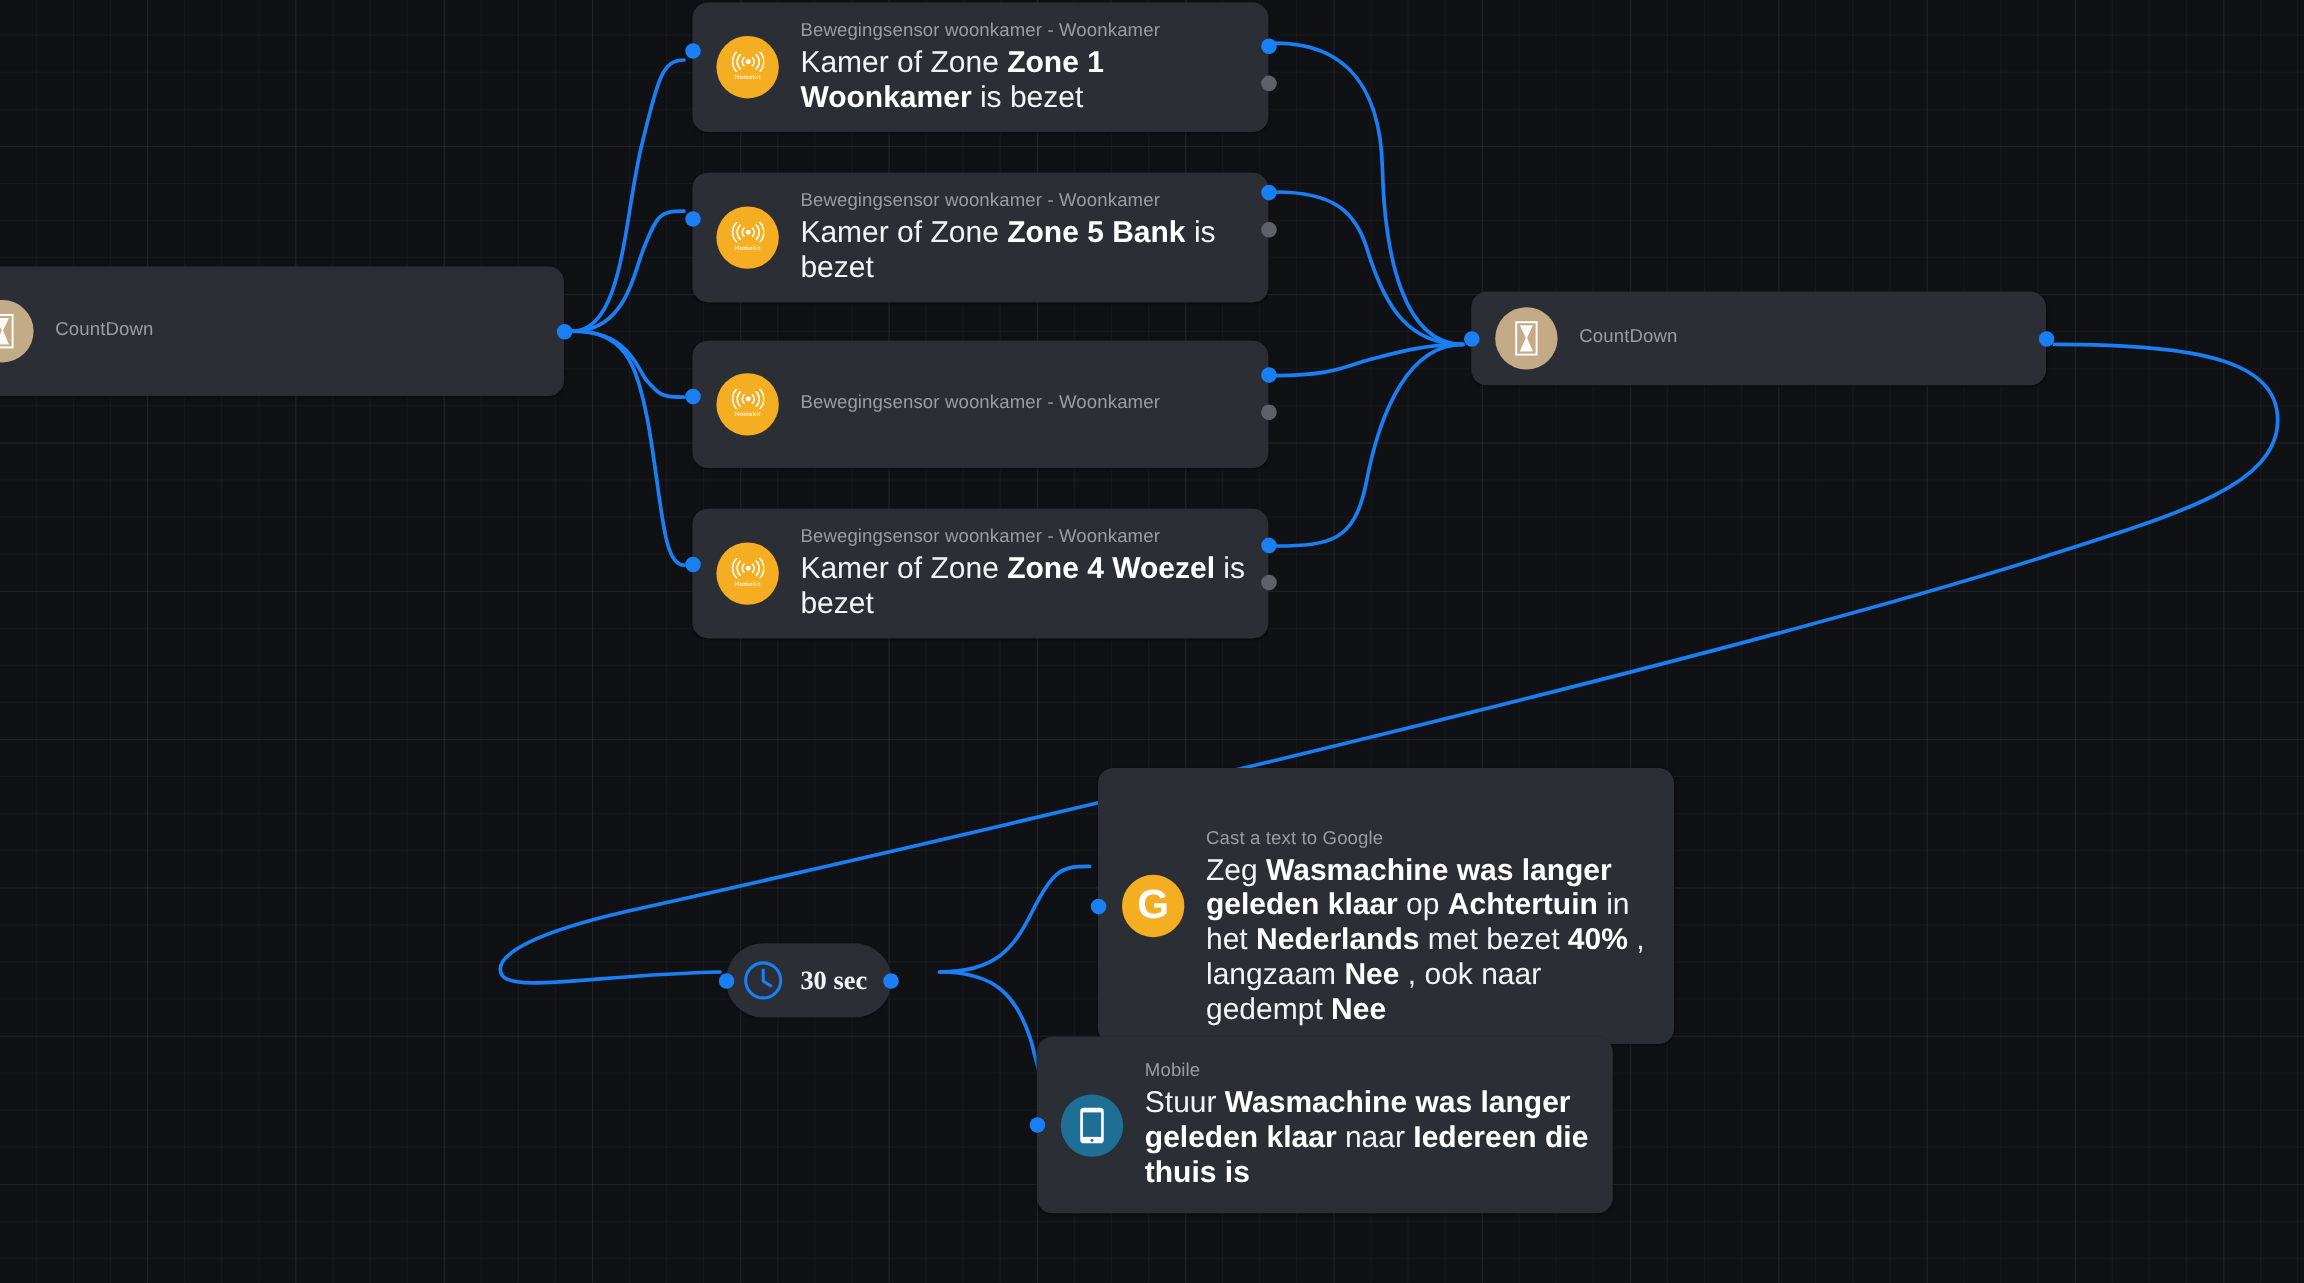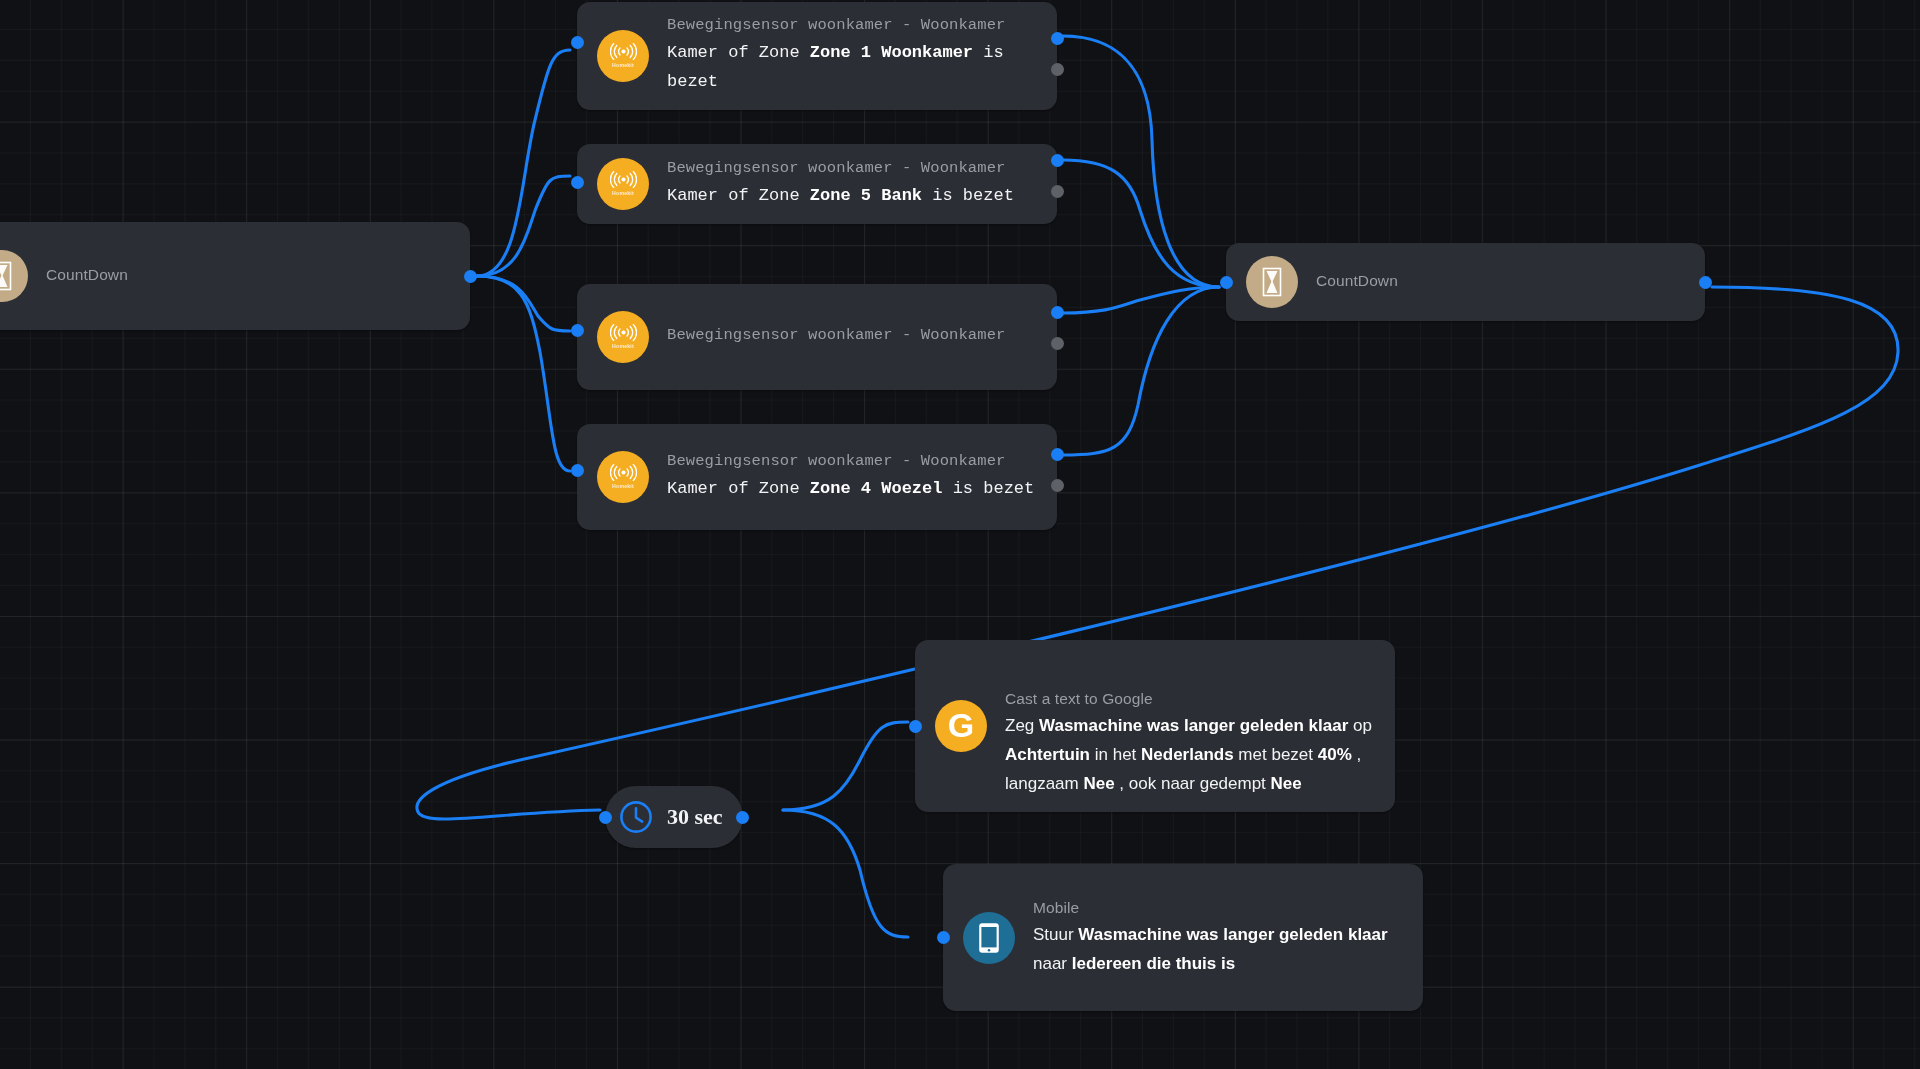--- a/index.html
+++ b/index.html
@@ -79,21 +79,21 @@
     color: #9a9da3;
     font-size: 15.5px;
     line-height: 19px;
     letter-spacing: 0.1px;
     margin-bottom: 3px;
     white-space: nowrap;
     overflow: hidden;
   }
   .node-title {
     color: #f2f3f5;
-    font-size: 17px;
+    font-size: 25px;
     line-height: 29px;
     font-weight: 400;
   }
   .node-title b { font-weight: 700; color: #ffffff; }
 
   
   .port {
     position: absolute;
     width: 13px;
     height: 13px;
@@ -166,21 +166,21 @@
     width: 510px; min-height: 108px;
     padding: 14px 0 14px 16px;
   }
   #node-start .node-body { padding-left: 18px; }
 
   .node.sensor {
     left: 577px;
     width: 480px;
     padding: 14px 0 14px 20px;
   }
-  .node.sensor .node-body { padding-left: 18px; font-family: Liberation Mono, monospace; }
+  .node.sensor .node-body { padding-left: 18px; }
   #node-s1 { top: 2px;   min-height: 106px; }
   #node-s2 { top: 144px; min-height: 77px;  }
   #node-s3 { top: 284px; min-height: 106px; }
   #node-s4 { top: 424px; min-height: 106px; }
 
   #node-stop {
     left: 1226px; top: 243px;
     width: 479px; min-height: 78px;
     padding: 12px 0 12px 20px;
   }
@@ -189,21 +189,21 @@
   #node-delay { left: 605px; top: 786px; font-family: Liberation Serif, serif; }
 
   #node-google {
     left: 915px; top: 640px;
     width: 480px; min-height: 157px;
     padding: 14px 0 14px 20px;
   }
   #node-google .node-body { padding-left: 18px; margin-top: 35px; }
 
   #node-mobile {
-    left: 943px; top: 864px;
+    left: 864px; top: 864px;
     width: 480px; min-height: 147px;
     padding: 14px 0 14px 20px;
   }
   #node-mobile .node-body { padding-left: 18px; }
 </style>
 </head>
 <body>
 
 <div id="canvas">
 

